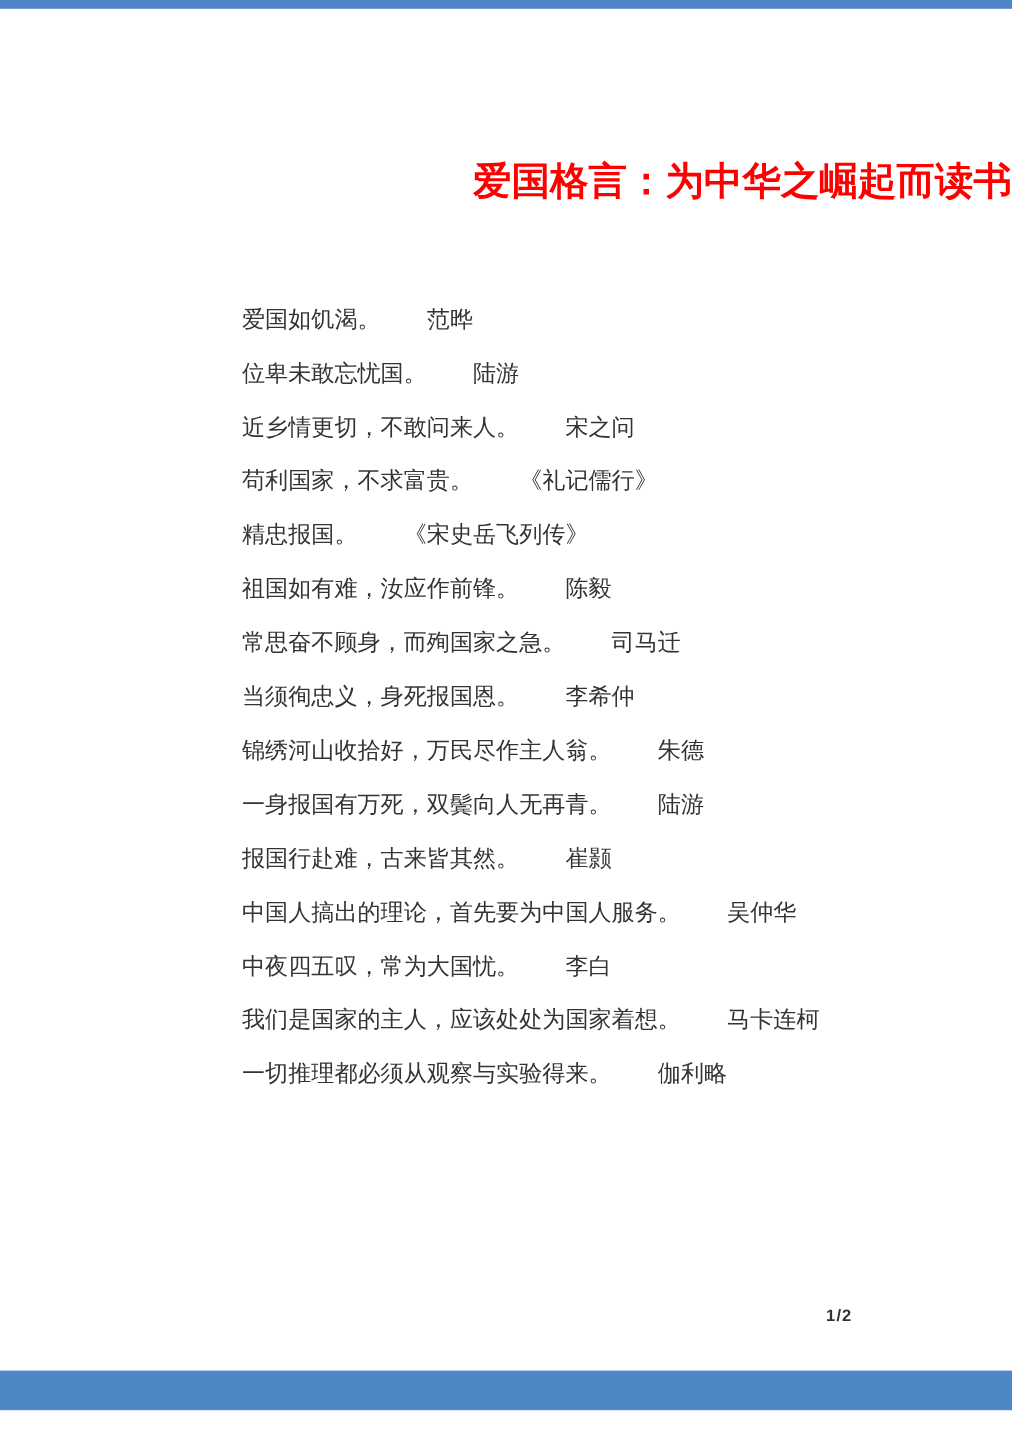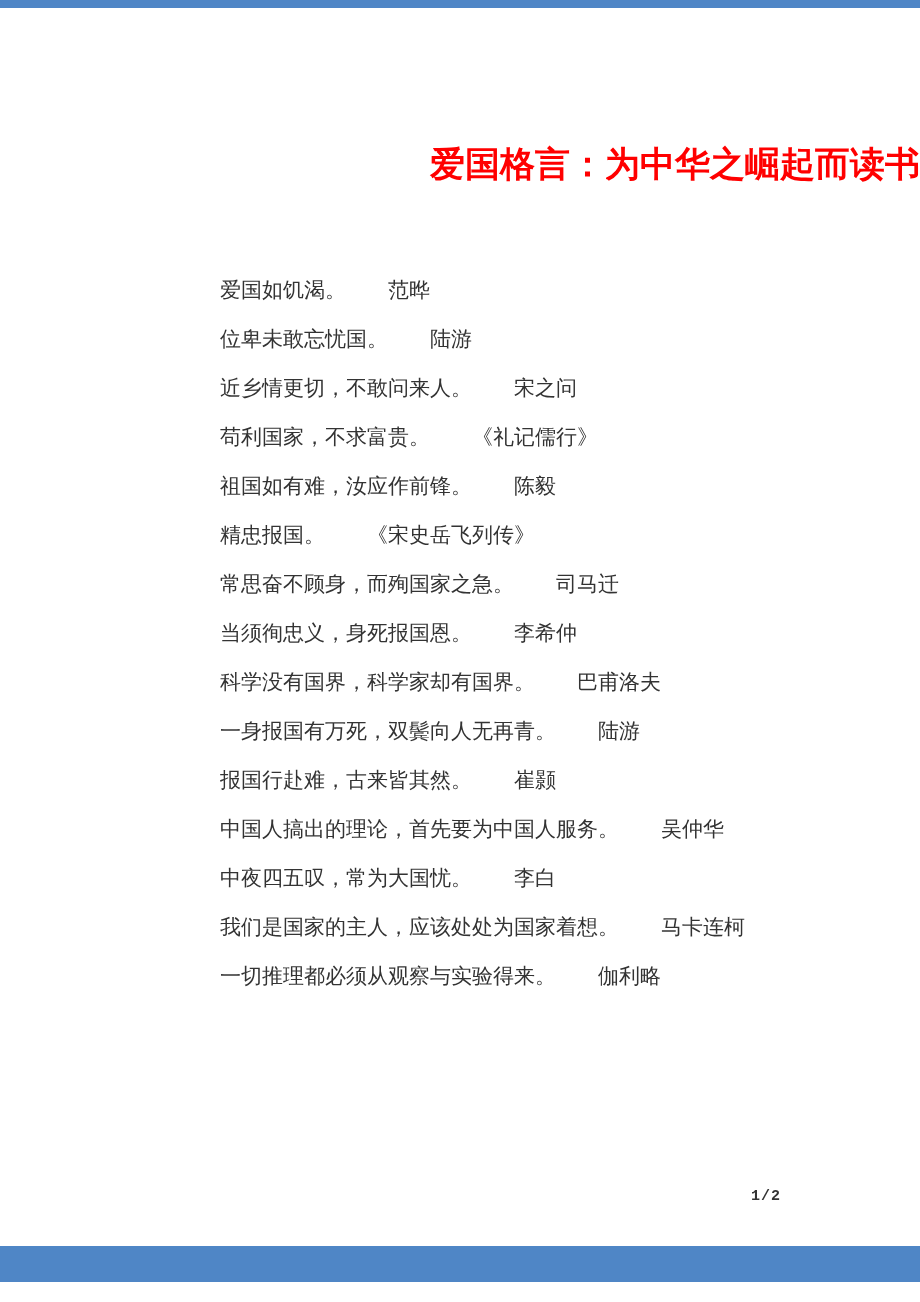--- a/index.html
+++ b/index.html
@@ -53,21 +53,21 @@
     white-space: nowrap;
   }
   .quote-author {
     display: inline-block;
     margin-left: 42px;
   }
   .page-number {
     position: absolute;
     top: 1188px;
     left: 751px;
-    font-family: Liberation Mono, monospace;
+    font-family: Liberation Sans, sans-serif;
     font-size: 15px;
     font-weight: bold;
     letter-spacing: 1px;
   }
 </style>
 </head>
 <body>
 
 <div class="page">
 
@@ -88,39 +88,39 @@
 
       <div class="quote-line">
         <span class="quote-text">近乡情更切，不敢问来人。</span><span class="quote-author">宋之问</span>
       </div>
 
       <div class="quote-line">
         <span class="quote-text">苟利国家，不求富贵。</span><span class="quote-author">《礼记儒行》</span>
       </div>
 
       <div class="quote-line">
-        <span class="quote-text">祖国如有难，汝应作前锋。</span><span class="quote-author">陈毅</span>
+        <span class="quote-text">精忠报国。</span><span class="quote-author">《宋史岳飞列传》</span>
       </div>
 
       <div class="quote-line">
-        <span class="quote-text">精忠报国。</span><span class="quote-author">《宋史岳飞列传》</span>
+        <span class="quote-text">祖国如有难，汝应作前锋。</span><span class="quote-author">陈毅</span>
       </div>
 
       <div class="quote-line">
         <span class="quote-text">常思奋不顾身，而殉国家之急。</span><span class="quote-author">司马迁</span>
       </div>
 
       <div class="quote-line">
         <span class="quote-text">当须徇忠义，身死报国恩。</span><span class="quote-author">李希仲</span>
       </div>
 
+      <div class="quote-line">
+        <span class="quote-text">锦绣河山收拾好，万民尽作主人翁。</span><span class="quote-author">朱德</span>
+      </div>
 
-      <div class="quote-line">
-        <span class="quote-text">科学没有国界，科学家却有国界。</span><span class="quote-author">巴甫洛夫</span>
-      </div>
 
       <div class="quote-line">
         <span class="quote-text">一身报国有万死，双鬓向人无再青。</span><span class="quote-author">陆游</span>
       </div>
 
       <div class="quote-line">
         <span class="quote-text">报国行赴难，古来皆其然。</span><span class="quote-author">崔颢</span>
       </div>
 
 

